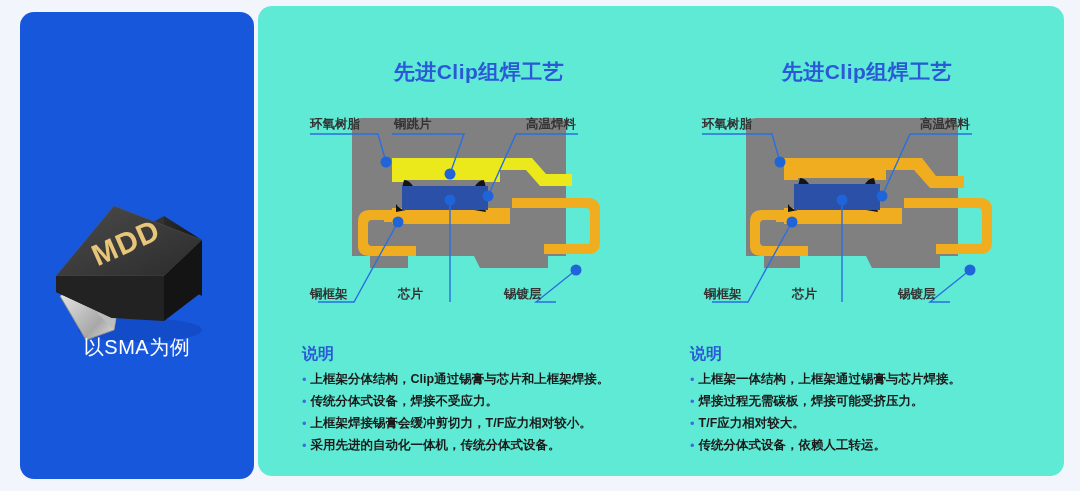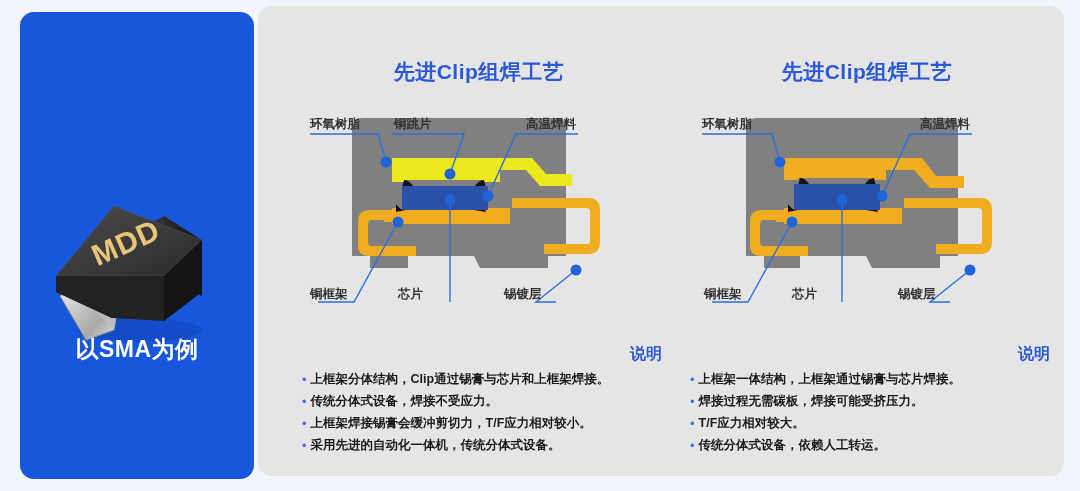--- a/index.html
+++ b/index.html
@@ -20,30 +20,30 @@
   }
   .sma-img{
     position:absolute; left:50%; top:168px;
     transform:translateX(-50%);
     width:170px; height:172px;
   }
   .panel-caption{
     position:absolute; left:0; right:0; top:322px;
     text-align:center;
     color:#ffffff;
-    font-size:23px;
-    font-weight:bold;
+    font-size:20px;
+    font-weight:normal;
     letter-spacing:.5px;
   }
 
   
   .white-card{
     position:absolute; left:258px; top:6px;
     width:806px; height:470px;
-    background:#e5e5e5;
+    background:#5eead4;
     border-radius:14px;
     text-decoration:underline;
   }
 
   .col{ position:absolute; top:0; width:382px; height:470px; }
   .col-left{ left:30px; }
   .col-right{ left:418px; }
 
   .col-title{
     position:absolute; top:52px; left:0; width:100%;
@@ -52,21 +52,21 @@
     font-size:21px;
     font-weight:bold;
     letter-spacing:.5px;
   }
 
   .diagram{
     position:absolute; top:100px; left:0;
     width:382px; height:205px;
   }
 
-  .notes{ position:absolute; top:338px; left:14px; width:360px;text-align:right; }
+  .notes{ position:absolute; top:338px; left:14px; width:360px; }
   .notes-head{
     color:#2a58d6; font-size:16px; font-weight:bold;
     margin-bottom:7px;
   }
   .note-row{
     display:flex; align-items:flex-start;
     margin-bottom:7px;
   }
   .note-dot{
     color:#3b6fe0; font-size:13px; line-height:15px;

